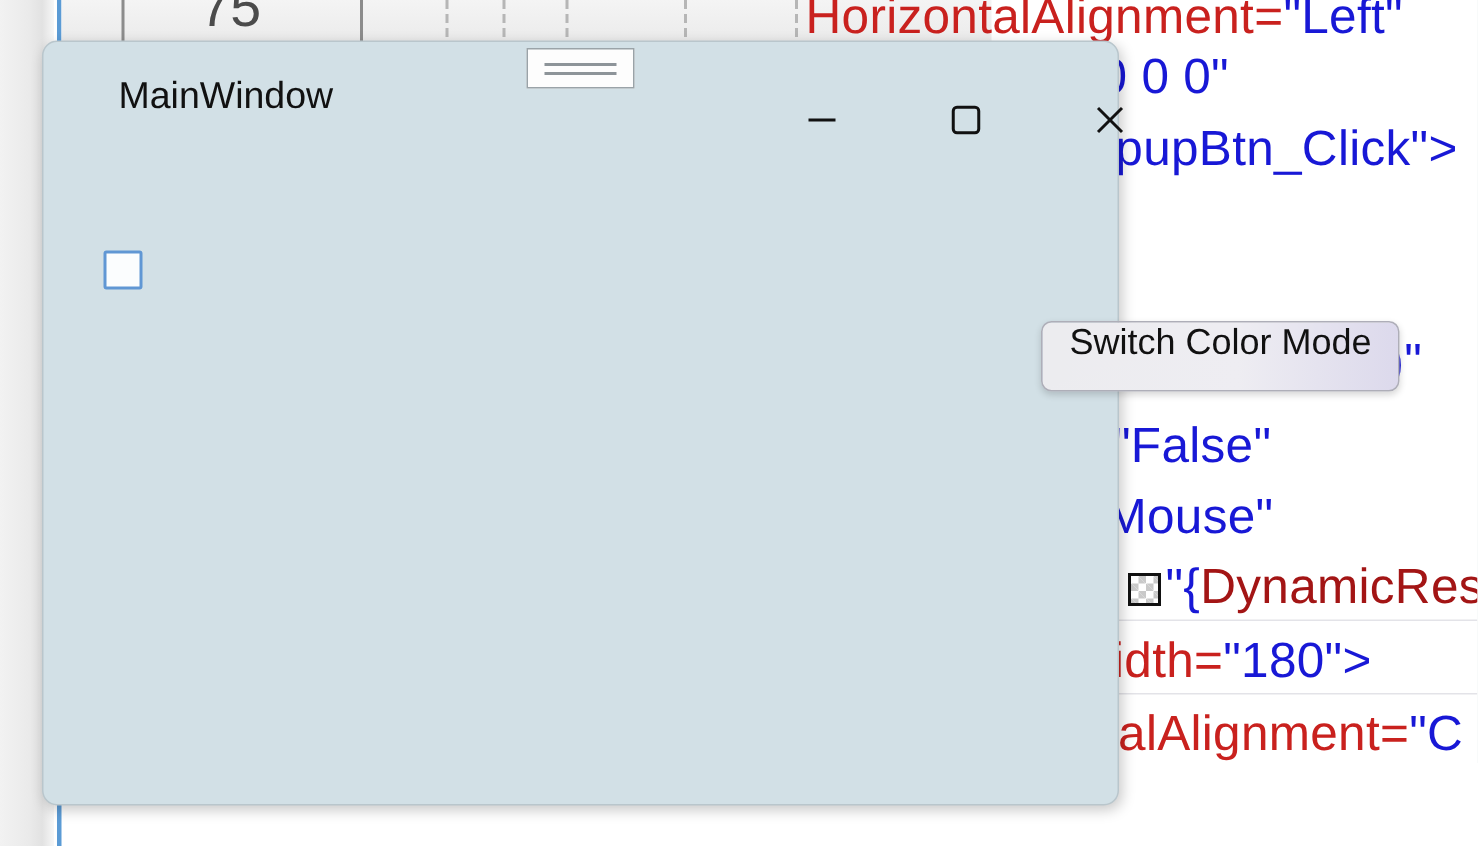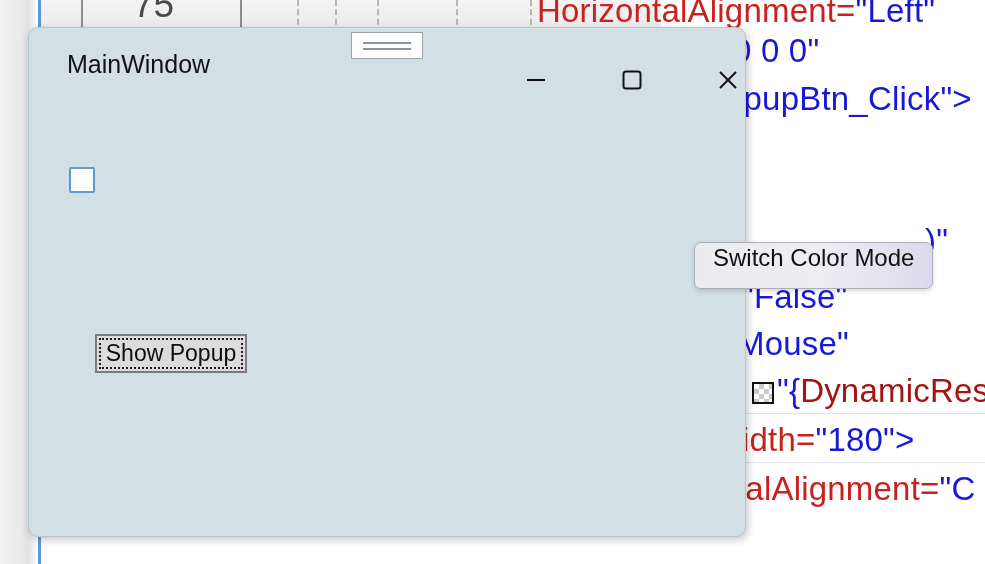--- a/index.html
+++ b/index.html
@@ -113,21 +113,21 @@
     width: 718px; height: 510px;
     background: #d2e0e6;
     border: 1px solid #b9c6cc;
     border-radius: 10px;
     box-shadow: 2px 3px 9px rgba(0,0,0,0.22);
     overflow: visible;
   }
 
   .titlebar {
     position: absolute;
-    left: 0; top: 0;
+    left: 12px; top: 0;
     width: 100%; height: 72px;
   }
   .win-title {
     position: absolute;
     left: 38px; top: 22px;
     font-size: 25px;
     color: #111111;
     font-family: "Liberation Sans", sans-serif;
   }
 
@@ -206,29 +206,28 @@
     font-size: 23px;
     color: #0d0d0d;
     line-height: 1;
   }
 
   
   .tooltip {
     position: absolute;
     left: 694px; top: 214px;
     height: 47px;
-    padding: 16px 18px;
-    display: flex;
-    align-items: flex-end;
+    padding: 0 18px;
+    display: flex;
+    align-items: flex-start;
     border: 1px solid #aeaeb8;
     border-radius: 7px;
     background: linear-gradient(to right, #ececef 0%, #eeedf2 55%, #dcd9ec 100%);
     box-shadow: 0 2px 5px rgba(0,0,0,0.16);
     z-index: 40;
-    margin-top: 28px;
   }
   .tooltip span {
     font-size: 24px;
     color: #111111;
     white-space: nowrap;
   }
 </style>
 </head>
 <body>
 
@@ -296,23 +295,19 @@
 
     <div class="drag-grip">
       <i></i>
       <i></i>
     </div>
 
     <div class="cb-row">
       <span class="cb-box"></span>
     </div>
 
-    <div class="popup-btn">
-      <span class="focus-ring"></span>
-      <span>Show Popup</span>
-    </div>
   </div>
 
   <div class="tooltip">
     <span>Switch Color Mode</span>
   </div>
 
 </div>
 
 </body></html>

